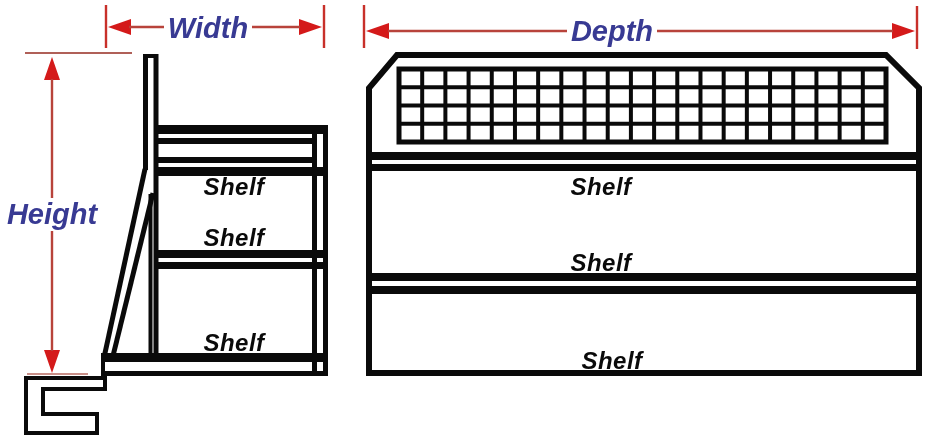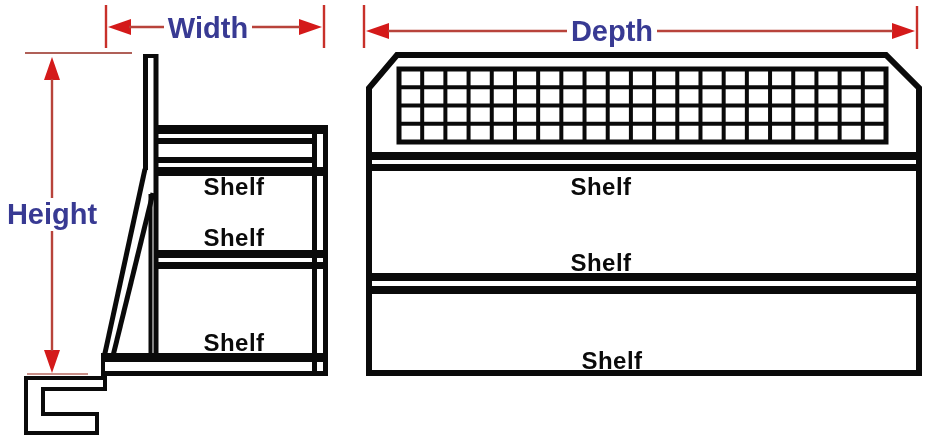--- a/index.html
+++ b/index.html
@@ -1,16 +1,16 @@
 <!DOCTYPE html>
 <html><head>
 <meta charset="utf-8">
 <style>
   html,body{margin:0;padding:0;background:#ffffff;}
-  .stage{position:relative;width:935px;height:444px;background:#ffffff;overflow:hidden;}
+  .stage{position:relative;width:935px;height:444px;background:#ffffff;overflow:hidden;font-style:italic;}
   svg{display:block;}
   .dim-label{fill:#383a93;font-family:"Liberation Sans",sans-serif;font-weight:bold;font-size:29px;text-anchor:middle;}
   .shelf-label{fill:#0a0a0a;font-family:"Liberation Sans",sans-serif;font-weight:bold;font-size:24px;text-anchor:middle;letter-spacing:0.5px;}
   .blk-line{stroke:#0a0a0a;fill:none;}
   .blk-fill{fill:#0a0a0a;stroke:none;}
   .red-tick{stroke:#c8302a;stroke-width:2.4;}
   .red-shaft{stroke:#b8433b;stroke-width:2.4;}
   .red-ext{stroke:#b06058;stroke-width:2;}
   .red-ext-light{stroke:#c98f88;stroke-width:2;}
   .red-arrow{fill:#d41a1a;stroke:none;}

